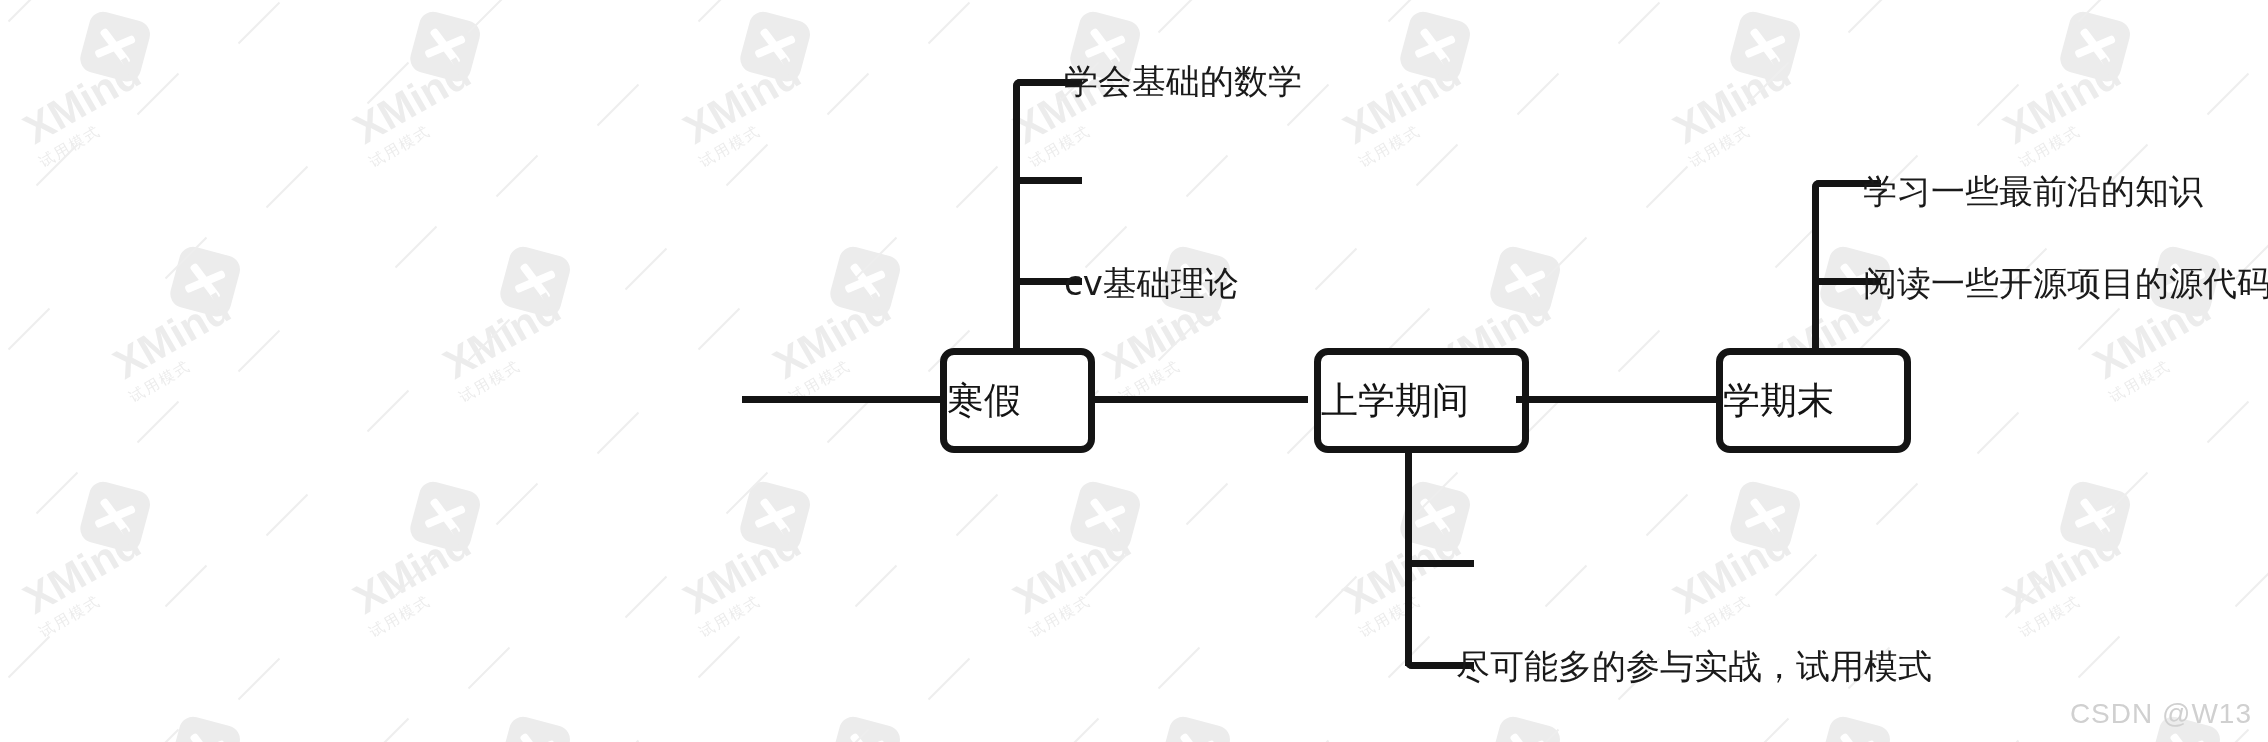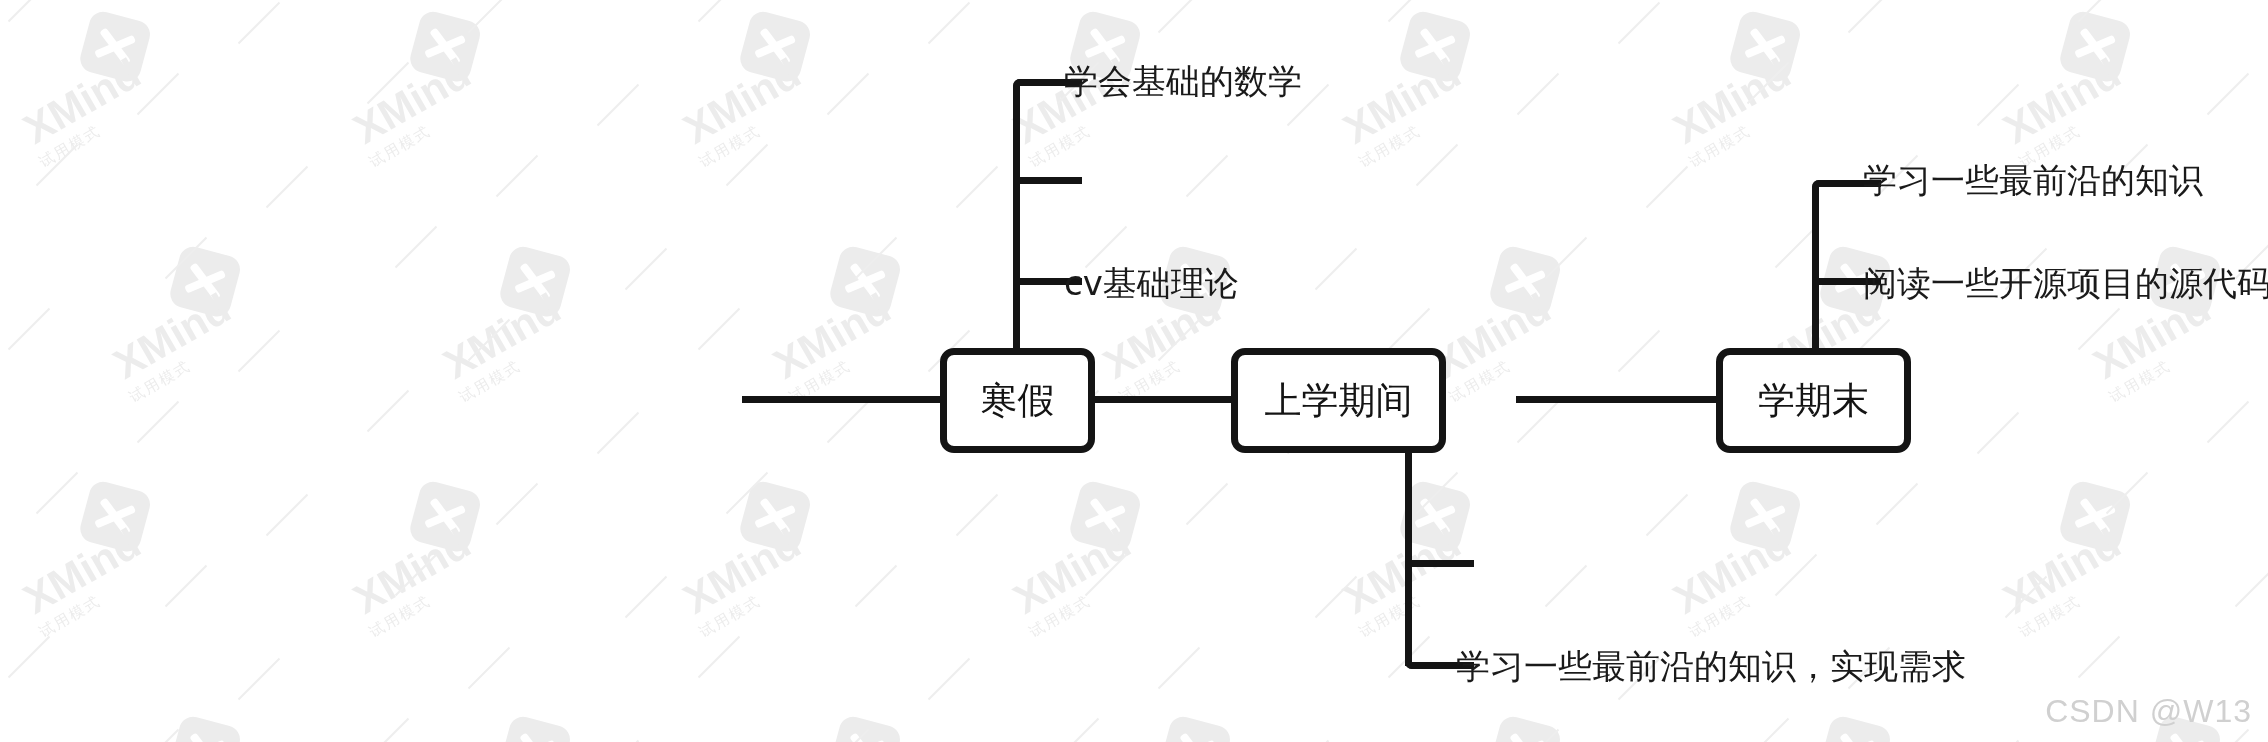--- a/index.html
+++ b/index.html
@@ -140,21 +140,20 @@
 
   
   .branch-node {
     position: absolute;
     background: #ffffff;
     border: 7px solid #141414;
     border-radius: 14px;
     box-sizing: border-box;
     display: flex;
     align-items: center;
-    justify-content: center;
     height: 105px;
     top: 348px;
   }
   .branch-label {
     color: #141414;
     font-size: 37px;
     font-weight: 400;
     white-space: nowrap;
     font-family: "DejaVu Sans", "Liberation Sans", sans-serif;
   }
@@ -169,21 +168,21 @@
     line-height: 1;
     font-family: "DejaVu Sans", "Liberation Sans", sans-serif;
   }
 
   
   .credit {
     position: absolute;
     right: 16px;
     bottom: 12px;
     color: #d0d0d0;
-    font-size: 32px;
+    font-size: 28px;
     letter-spacing: 1px;
     font-family: "Liberation Sans", "DejaVu Sans", sans-serif;
     z-index: 3;
   }
 </style>
 </head>
 <body>
 
 <div id="canvas">
 
@@ -432,21 +431,21 @@
 
 
     <div class="h-line" style="left:742px; top:396px; width:203px;"></div>
 
     <div class="branch-node" style="left:940px; width:155px;">
       <span class="branch-label">寒假</span>
     </div>
 
     <div class="h-line" style="left:1093px; top:396px; width:215px;"></div>
 
-    <div class="branch-node" style="left:1231px; width:215px;">
+    <div class="branch-node" style="left:1314px; width:215px;">
       <span class="branch-label">上学期间</span>
     </div>
 
     <div class="h-line" style="left:1516px; top:396px; width:205px;"></div>
 
     <div class="branch-node" style="left:1716px; width:195px;">
       <span class="branch-label">学期末</span>
     </div>
 
     <div class="v-line" style="left:1013px; top:86px; height:266px;"></div>
@@ -455,26 +454,26 @@
     <div class="h-line" style="left:1013px; top:177px; width:69px;"></div>
     <div class="h-line" style="left:1013px; top:278px; width:69px;"></div>
 
     <span class="leaf-label" style="left:1064px; top:64px;">学会基础的数学</span>
     <span class="leaf-label" style="left:1064px; top:266px;">cv基础理论</span>
 
     <div class="v-line" style="left:1405px; top:450px; height:216px;"></div>
     <div class="h-line" style="left:1405px; top:560px; width:69px;"></div>
     <div class="corner-br" style="left:1405px; top:648px; width:62px; height:14px;"></div>
 
-    <span class="leaf-label" style="left:1456px; top:649px;">学习一些最前沿的知识，实现需求</span>
+    <span class="leaf-label" style="left:1456px; top:649px;">尽可能多的参与实战，试用模式</span>
 
     <div class="v-line" style="left:1812px; top:187px; height:165px;"></div>
     <div class="corner-tr" style="left:1812px; top:180px; width:62px; height:14px;"></div>
     <div class="h-line" style="left:1812px; top:278px; width:69px;"></div>
 
-    <span class="leaf-label" style="left:1863px; top:166px;font-family:Liberation Mono, monospace;">学习一些最前沿的知识</span>
+    <span class="leaf-label" style="left:1863px; top:174px;">学习一些最前沿的知识</span>
     <span class="leaf-label" style="left:1863px; top:266px;">阅读一些开源项目的源代码</span>
 
   </div>
 
   <div class="credit">CSDN @W13</div>
 
 </div>
 
 </body></html>

